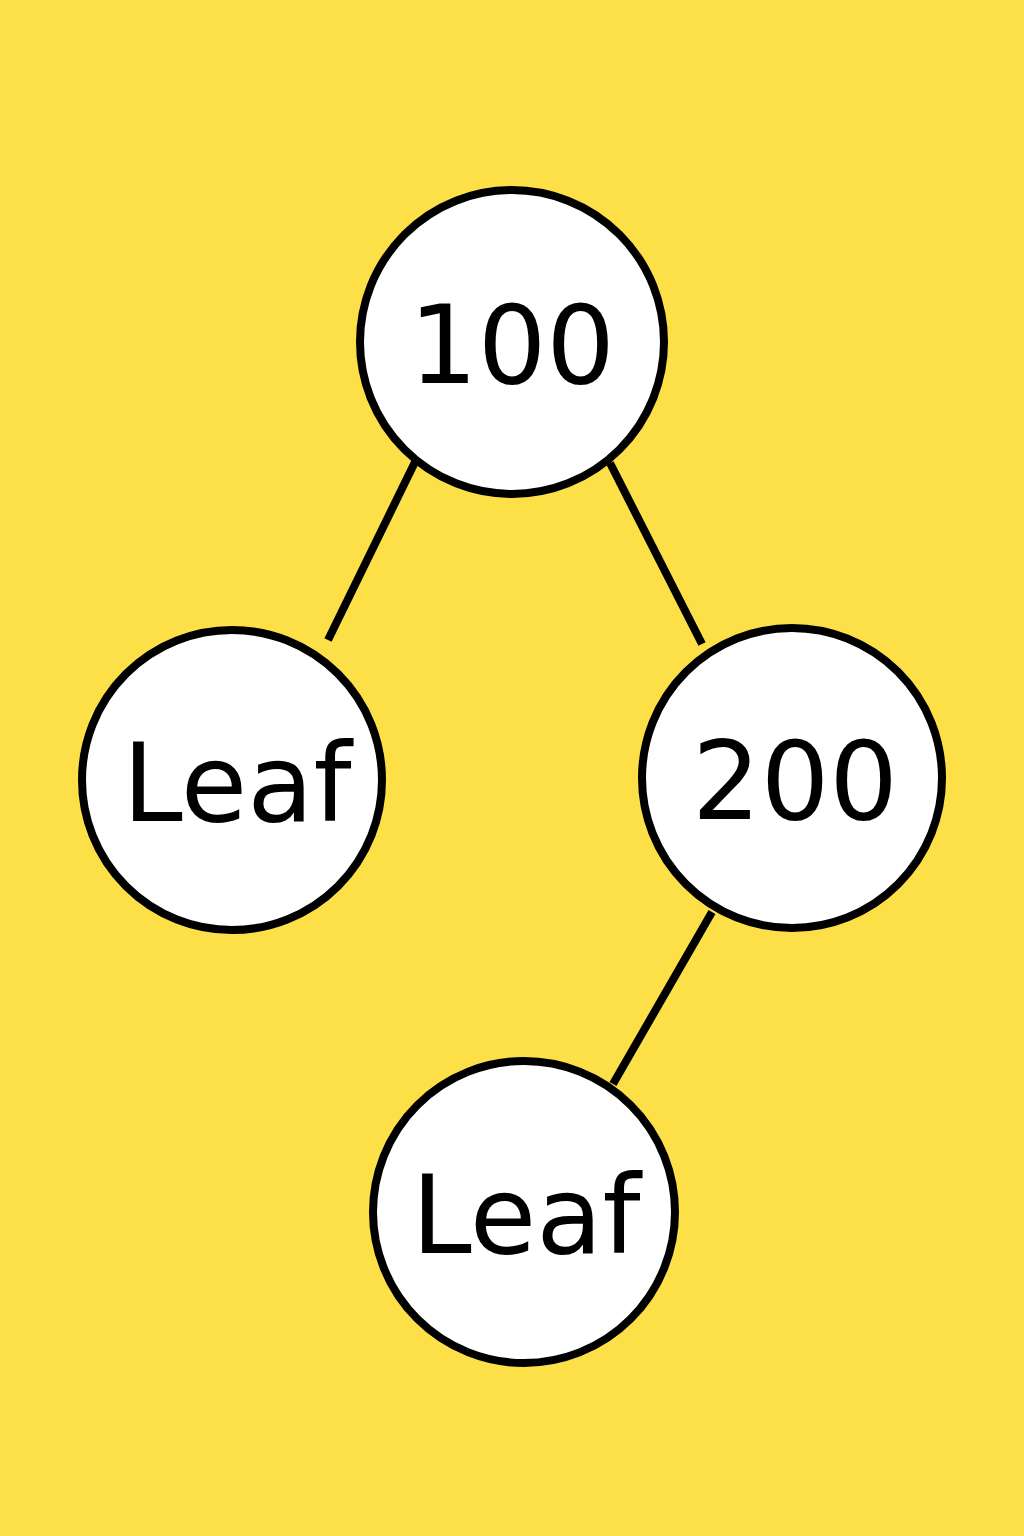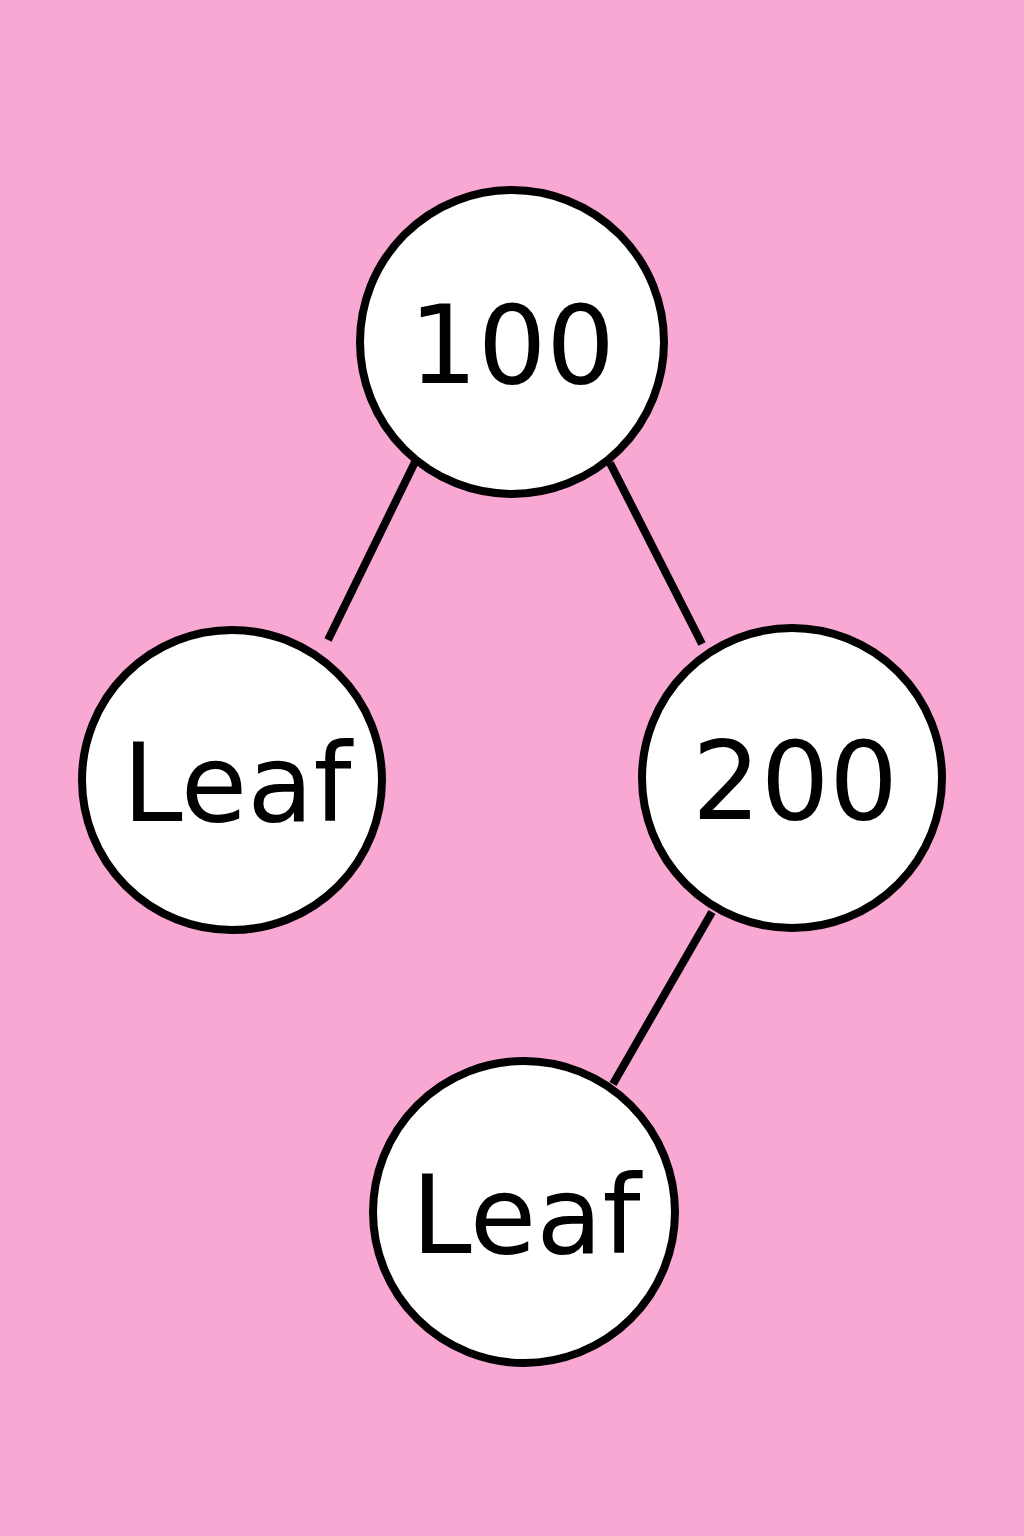--- a/index.html
+++ b/index.html
@@ -44,21 +44,21 @@
     font-size: 108px;
     fill: #000000;
     text-anchor: middle;
     dominant-baseline: central;
     font-weight: 400;
   }
 </style>
 </head>
 <body>
 
-<div id="diagram-root" style="background: #f9a8d4;">
+<div id="diagram-root" style="background: #fde047;">
   <svg id="tree-canvas" viewBox="0 0 1024 1536" xmlns="http://www.w3.org/2000/svg">
 
     <g>
       <line class="edge-line" x1="416" y1="460" x2="328" y2="640" stroke="#000000" stroke-width="8"></line>
       <line class="edge-line" style="display:none"></line>
       <line class="edge-line" x1="610" y1="463" x2="702" y2="644" stroke="#000000" stroke-width="8"></line>
       <line class="edge-line" x1="712" y1="912" x2="613" y2="1084" stroke="#000000" stroke-width="8"></line>
     </g>
 
     <g>

